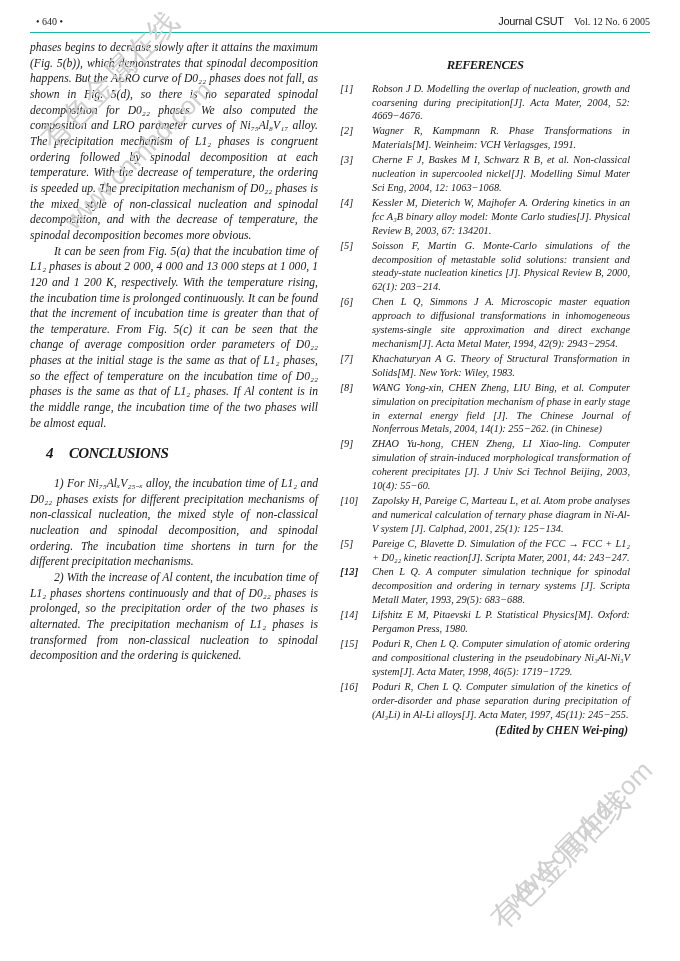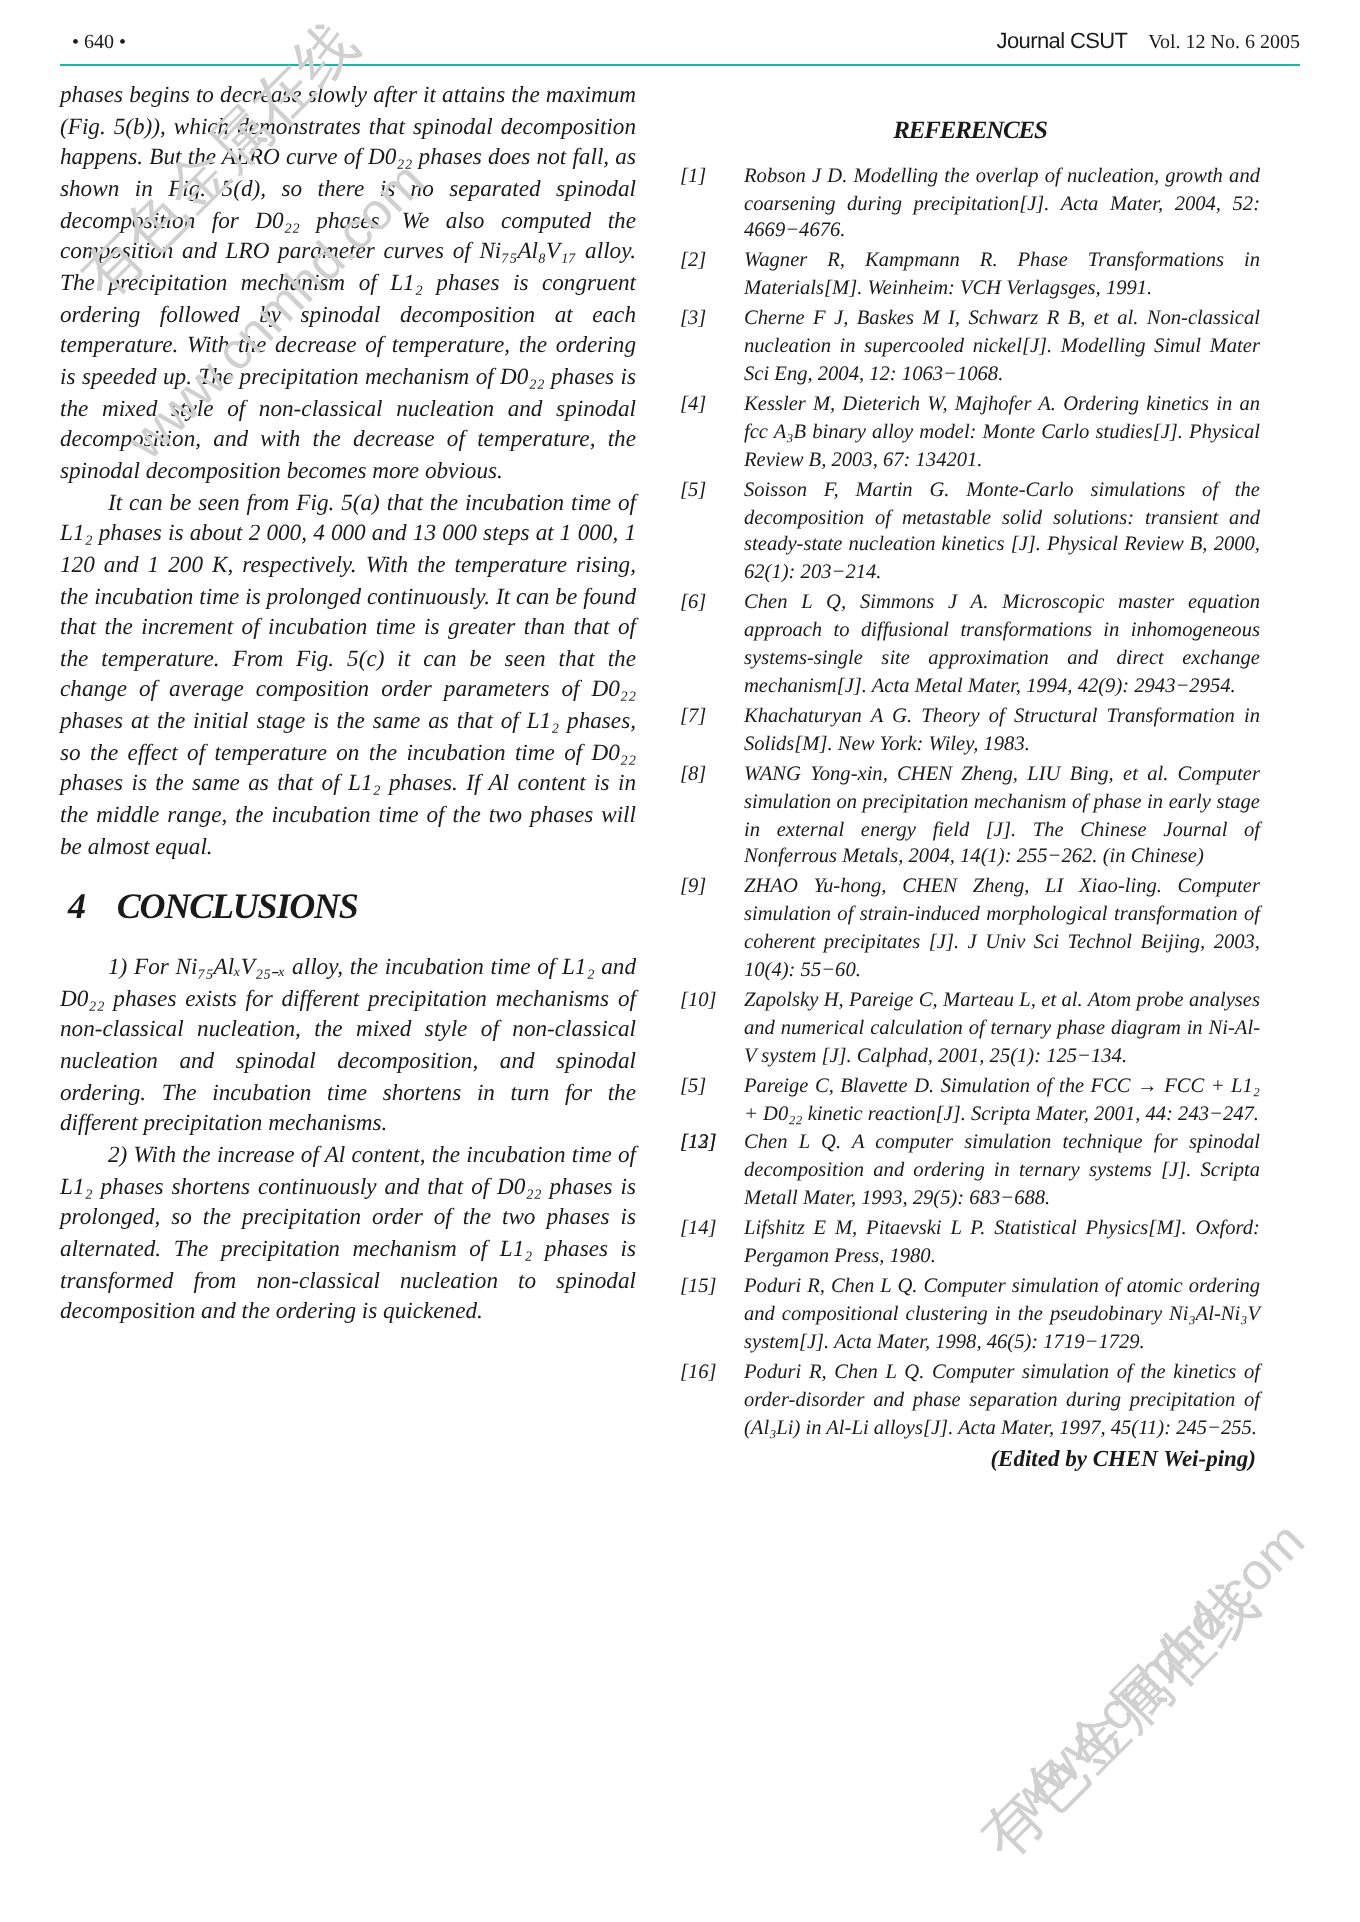--- a/index.html
+++ b/index.html
@@ -8,21 +8,21 @@
   .header { position:absolute; left:30px; top:14px; width:620px; height:18px;
             border-bottom:1px solid #14b8a6; font-size:10px; }
   .header .pg { position:absolute; left:6px; top:2px; font-size:10px; }
   .header .journal { position:absolute; right:0; top:1px; font-size:10px; }
   .header .journal .jname { font-family:"Liberation Sans", sans-serif; font-size:11px; letter-spacing:-0.3px; margin-right:8px; }
   .col { position:absolute; top:40px; font-size:11.6px; line-height:15.65px; text-align:justify;font-style:italic; }
   .left { left:30px; width:288px; }
   .right { left:340px; width:290px; }
   p { margin:0; }
   .indent { text-indent:24px; }
-  .sec { font-weight:bold; font-size:18px; letter-spacing:-0.6px; margin:15px 0 14px 4px; }
+  .sec { font-weight:bold; font-size:15px; letter-spacing:-0.6px; margin:15px 0 14px 16px; }
   .sec .num { margin-right:16px; }
   .refhead { text-align:center; font-weight:bold; font-size:12.5px; letter-spacing:-0.6px; margin:18px 0 8px 0; }
   .ref { position:relative; padding-left:32px; font-size:10.3px; line-height:13.9px; margin-bottom:1px; }
   .ref .rn { position:absolute; left:0; top:0; }
   .edited { text-align:right; font-weight:bold; font-size:11.5px; margin-top:2px; padding-right:2px; }
   .wm { position:absolute; color:#d0d0d0; font-size:30px; font-family:"Liberation Sans", sans-serif; pointer-events:none; }
 </style>
 </head>
 <body>
 

